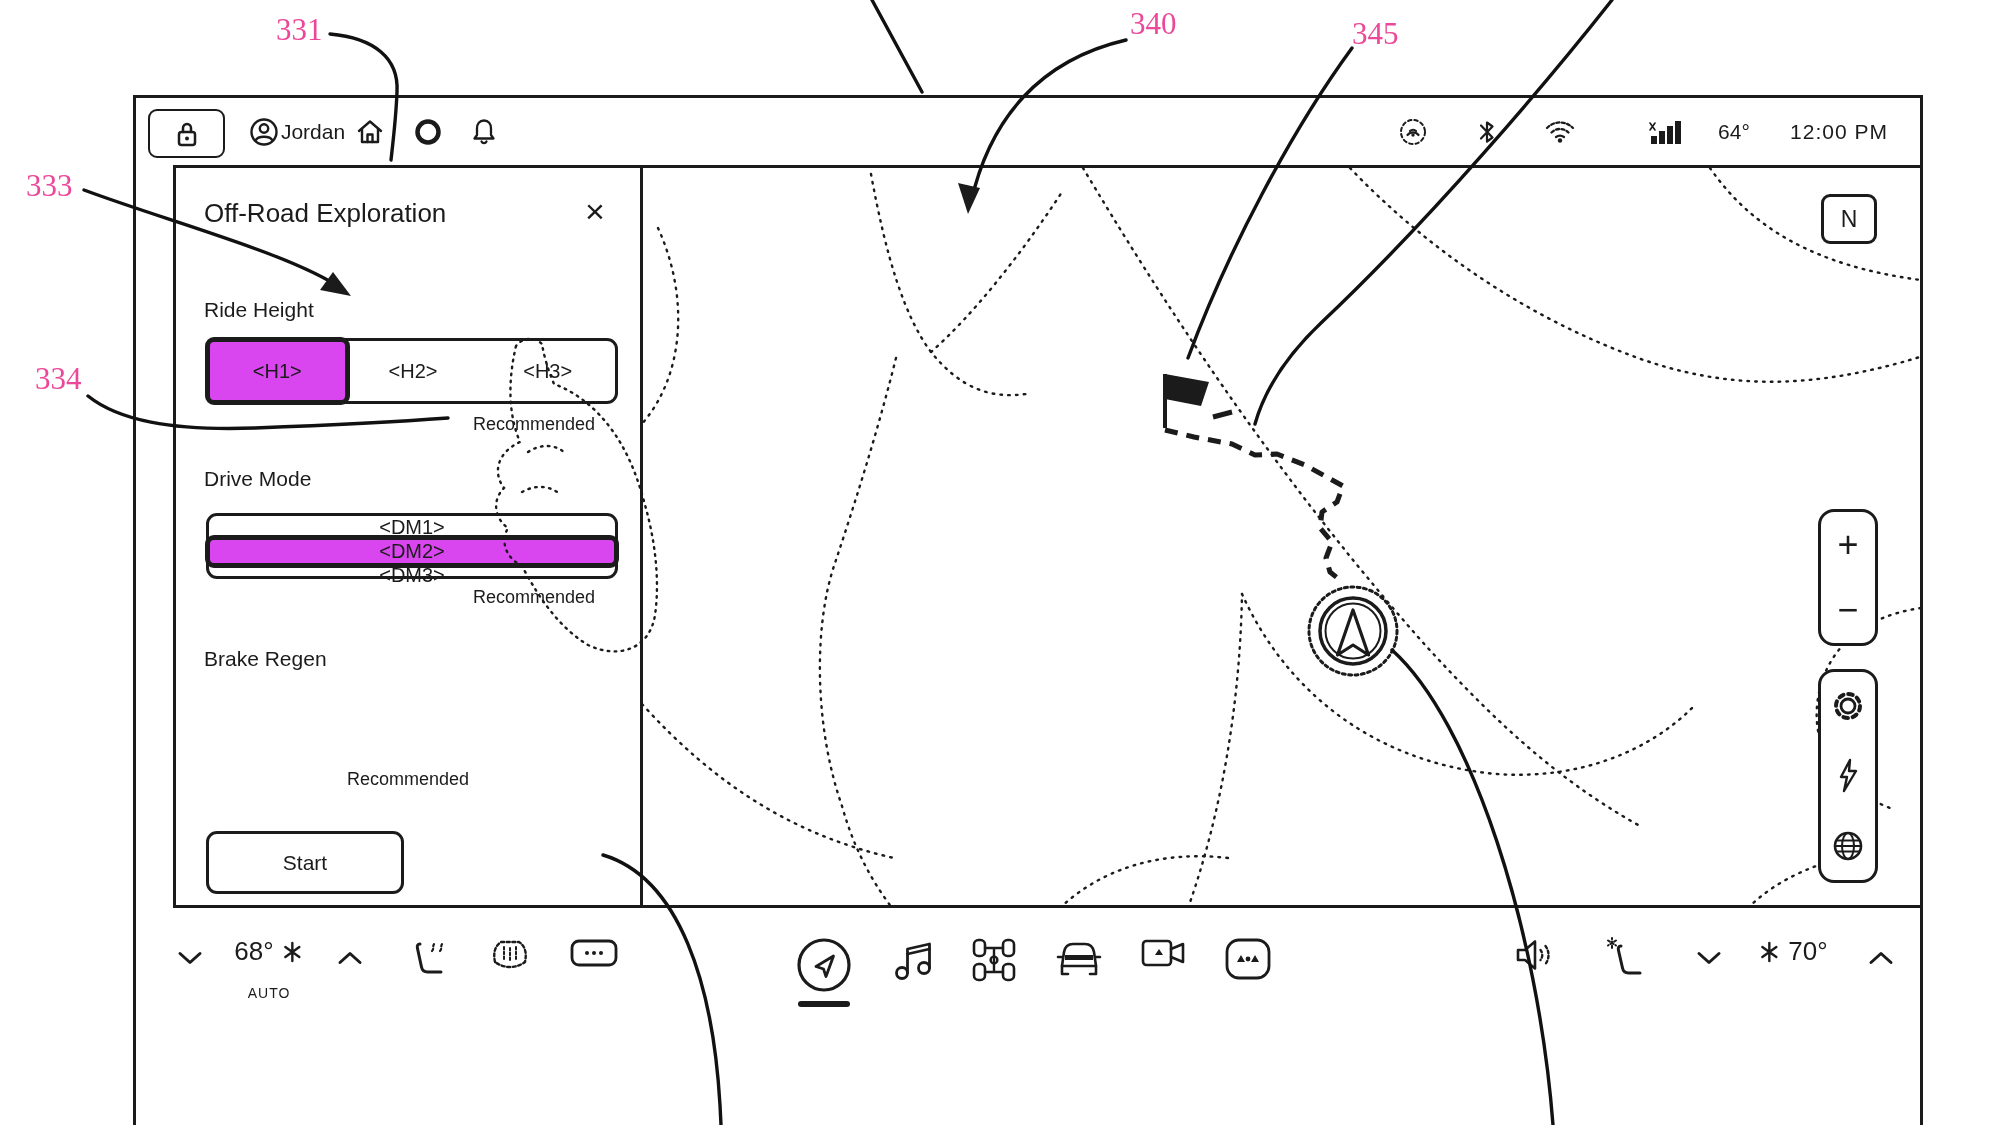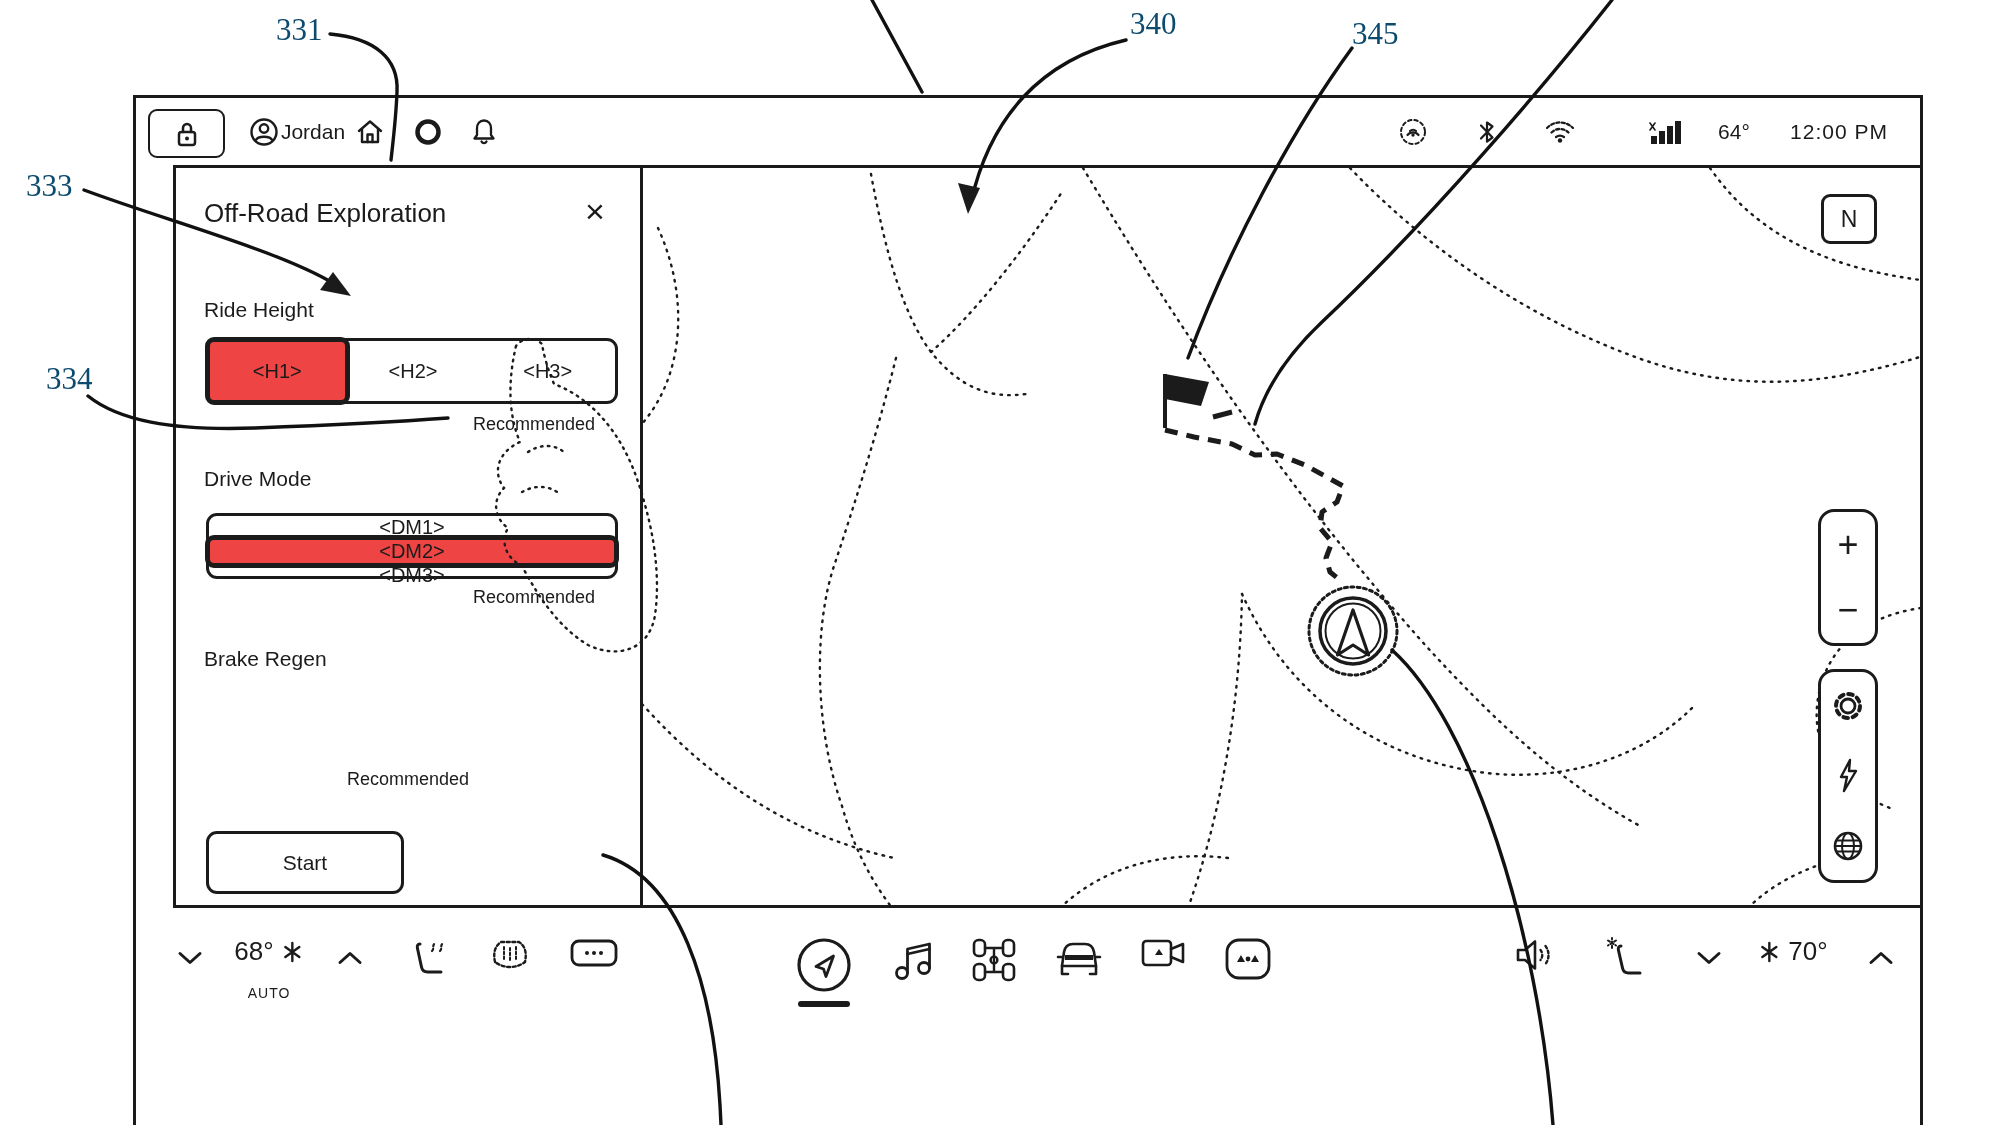--- a/index.html
+++ b/index.html
@@ -28,21 +28,21 @@
        border-top:3px solid #1b1b1b;border-bottom:3px solid #1b1b1b;box-sizing:border-box;overflow:hidden;}
 
   
   .p-title{position:absolute;left:28px;top:30px;font-size:26px;}
   .p-close{position:absolute;left:398px;top:22px;width:42px;height:42px;font-size:34px;
            display:flex;align-items:center;justify-content:center;}
   .sec-label{position:absolute;left:28px;font-size:21px;}
   .segctl{position:absolute;left:30px;width:412px;height:66px;border:3px solid #1b1b1b;
           border-radius:11px;box-sizing:border-box;display:flex;background:#fff;}
   .seg{flex:1;display:flex;align-items:center;justify-content:center;font-size:20px;border-radius:9px;}
-  .seg.selected{border:5px solid #1b1b1b;margin:-4px;z-index:2;background:#ef4444;}
+  .seg.selected{border:5px solid #1b1b1b;margin:-4px;z-index:2;background:#d946ef;}
   .rec{position:absolute;font-size:18px;width:160px;text-align:center;}
   .rec-right{left:278px;}
   .rec-center{left:152px;}
   .p-btn{position:absolute;top:663px;height:63px;border:3px solid #1b1b1b;border-radius:11px;
          box-sizing:border-box;display:flex;align-items:center;justify-content:center;font-size:21px;background:#fff;}
   .btn-start{left:30px;width:198px;}
   .btn-preview{left:243px;width:200px;}
 
   
   .n-btn{position:absolute;left:1193px;top:26px;width:56px;height:50px;border:3px solid #1b1b1b;
@@ -57,21 +57,21 @@
 
   
   .bottombar{position:absolute;left:0;top:810px;width:100%;height:143px;}
   .bb{position:absolute;transform:translateX(-50%);display:flex;flex-direction:column;align-items:center;top:28px;}
   .bb-row{display:flex;align-items:center;gap:8px;}
   .bb-temp{font-size:26px;text-align:right;}
   .bb-auto{font-size:14px;letter-spacing:1px;margin-top:18px;}
   .nav-underline{width:52px;height:6px;border-radius:3px;background:#1b1b1b;margin-top:7px;}
 
   
-  .callout{position:absolute;font-family:"Liberation Serif",serif;font-size:31px;color:#0c4a6e;}
+  .callout{position:absolute;font-family:"Liberation Serif",serif;font-size:31px;color:#ec4899;}
 
   .overlay{position:absolute;left:0;top:0;pointer-events:none;z-index:10;}
 </style>
 </head>
 <body>
 
 <div class="canvas">
 
   <div class="frame">
 
@@ -361,21 +361,21 @@
       <div class="bb" style="left:1745px;top:42px;">
         <svg width="28" height="16" viewBox="0 0 28 16">
             <path class="ln" d="M4 12.5 L14 3.5 L24 12.5" stroke-width="3"></path>
           </svg>
       </div>
     </div>
   </div>
 
   <div class="callout" style="left:276px;top:12px;">331</div>
   <div class="callout" style="left:26px;top:168px;">333</div>
-  <div class="callout" style="left:46px;top:361px;">334</div>
+  <div class="callout" style="left:35px;top:361px;">334</div>
   <div class="callout" style="left:1130px;top:6px;">340</div>
   <div class="callout" style="left:1352px;top:16px;">345</div>
 
   <svg class="overlay" width="2000" height="1125" viewBox="0 0 2000 1125">
     <g stroke="#111" fill="none" stroke-width="3.4" stroke-linecap="round">
 
       <path d="M 330 34 C 374 38 399 58 397 92 C 396 118 393 142 391 160"></path>
 
       <path d="M 84 190 C 170 222 292 254 344 290"></path>
 

